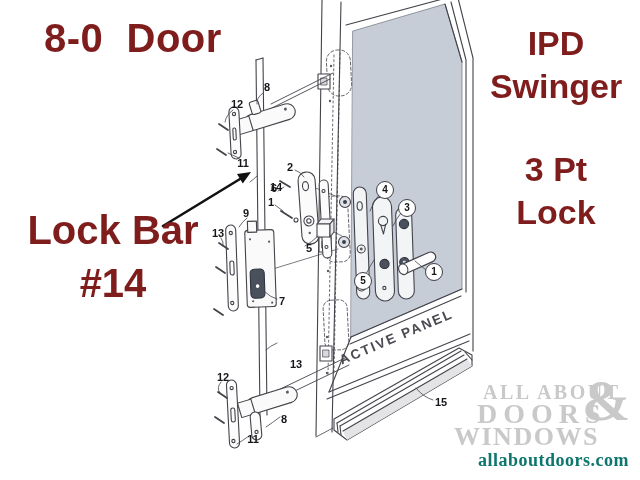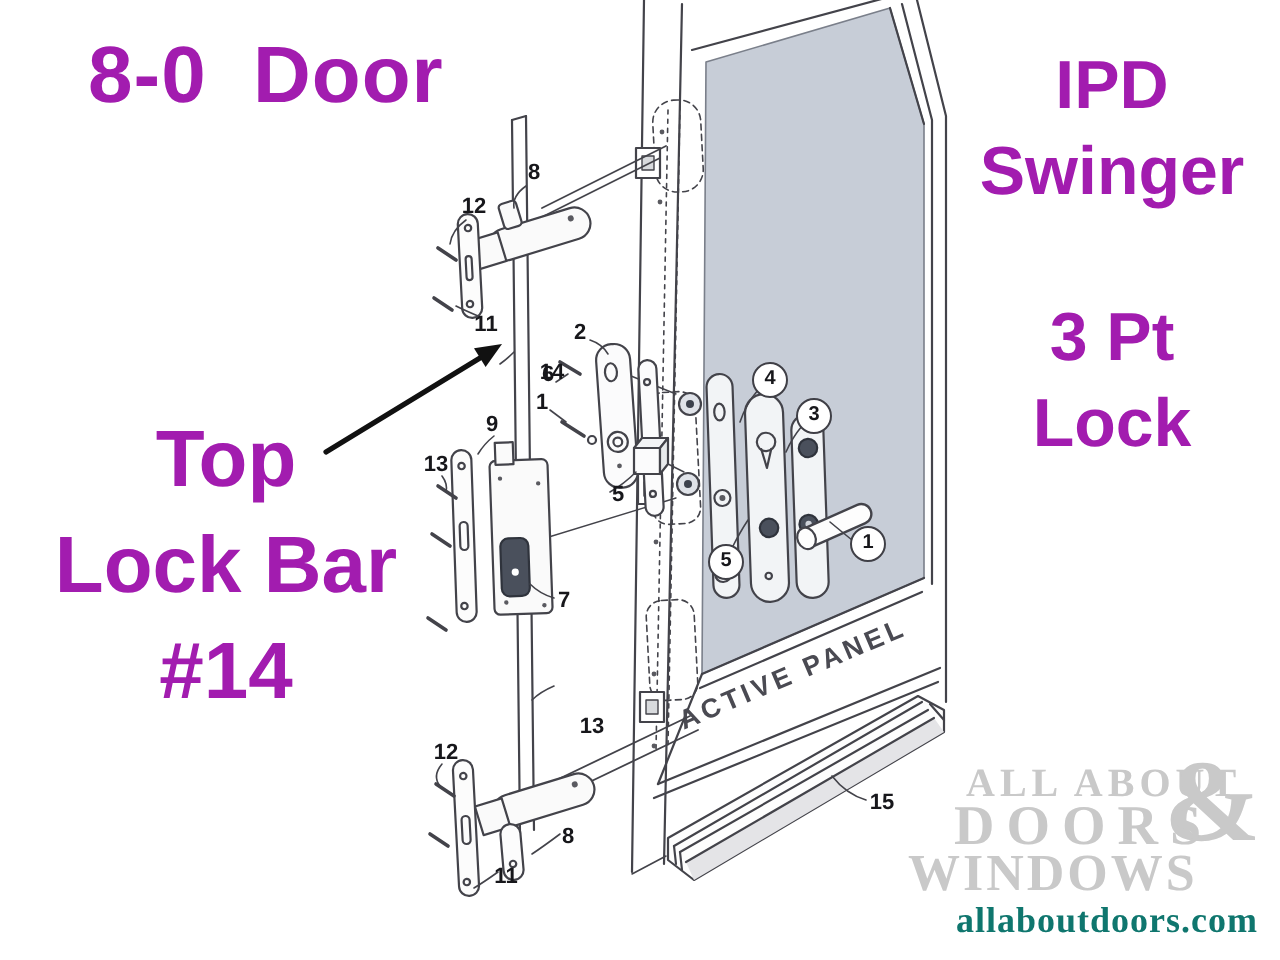--- a/index.html
+++ b/index.html
@@ -1,21 +1,21 @@
 <!DOCTYPE html>
 <html><head>
 <meta charset="utf-8">
 <style>
   html,body { margin:0; padding:0; background:#ffffff; }
   .canvas {
     position:relative; width:640px; height:480px; overflow:hidden;
     background:#ffffff; font-family:"Liberation Sans", sans-serif;
   }
   svg { position:absolute; left:0; top:0; }
-  .ann { position:absolute; color:#a21caf; font-weight:700; }
+  .ann { position:absolute; color:#7f1d1d; font-weight:700; }
   .door-size { left:44px; top:16px; font-size:40px; letter-spacing:.5px; white-space:pre; }
   .left-label { left:0px; top:204px; width:226px; text-align:center; font-size:40px; line-height:53px; }
   .right-block { left:470px; width:172px; text-align:center; font-size:34px; line-height:43px; }
   .ipd-block  { top:22px; }
   .lock-block { top:148px; }
   .callout-layer { position:absolute; left:0; top:0; width:640px; height:480px; }
   .callout {
     position:absolute; transform:translate(-50%,-50%);
     font-size:11px; font-weight:700; color:#17171b; line-height:1;
   }
@@ -289,21 +289,20 @@
       <div class="callout" style="left: 441px; top: 402px;">15</div>
       <div class="callout circled" style="left: 385px; top: 190px;">4</div>
       <div class="callout circled" style="left: 407px; top: 208px;">3</div>
       <div class="callout circled" style="left: 363px; top: 281px;">5</div>
       <div class="callout circled" style="left: 434px; top: 272px;">1</div>
     </div>
 
   <div class="ann door-size">8-0  Door</div>
 
   <div class="ann left-label">
-    <div>Top</div>
     <div>Lock Bar</div>
     <div>#14</div>
   </div>
 
   <div class="ann right-block ipd-block">
     <div>IPD</div>
     <div>Swinger</div>
   </div>
 
   <div class="ann right-block lock-block">

